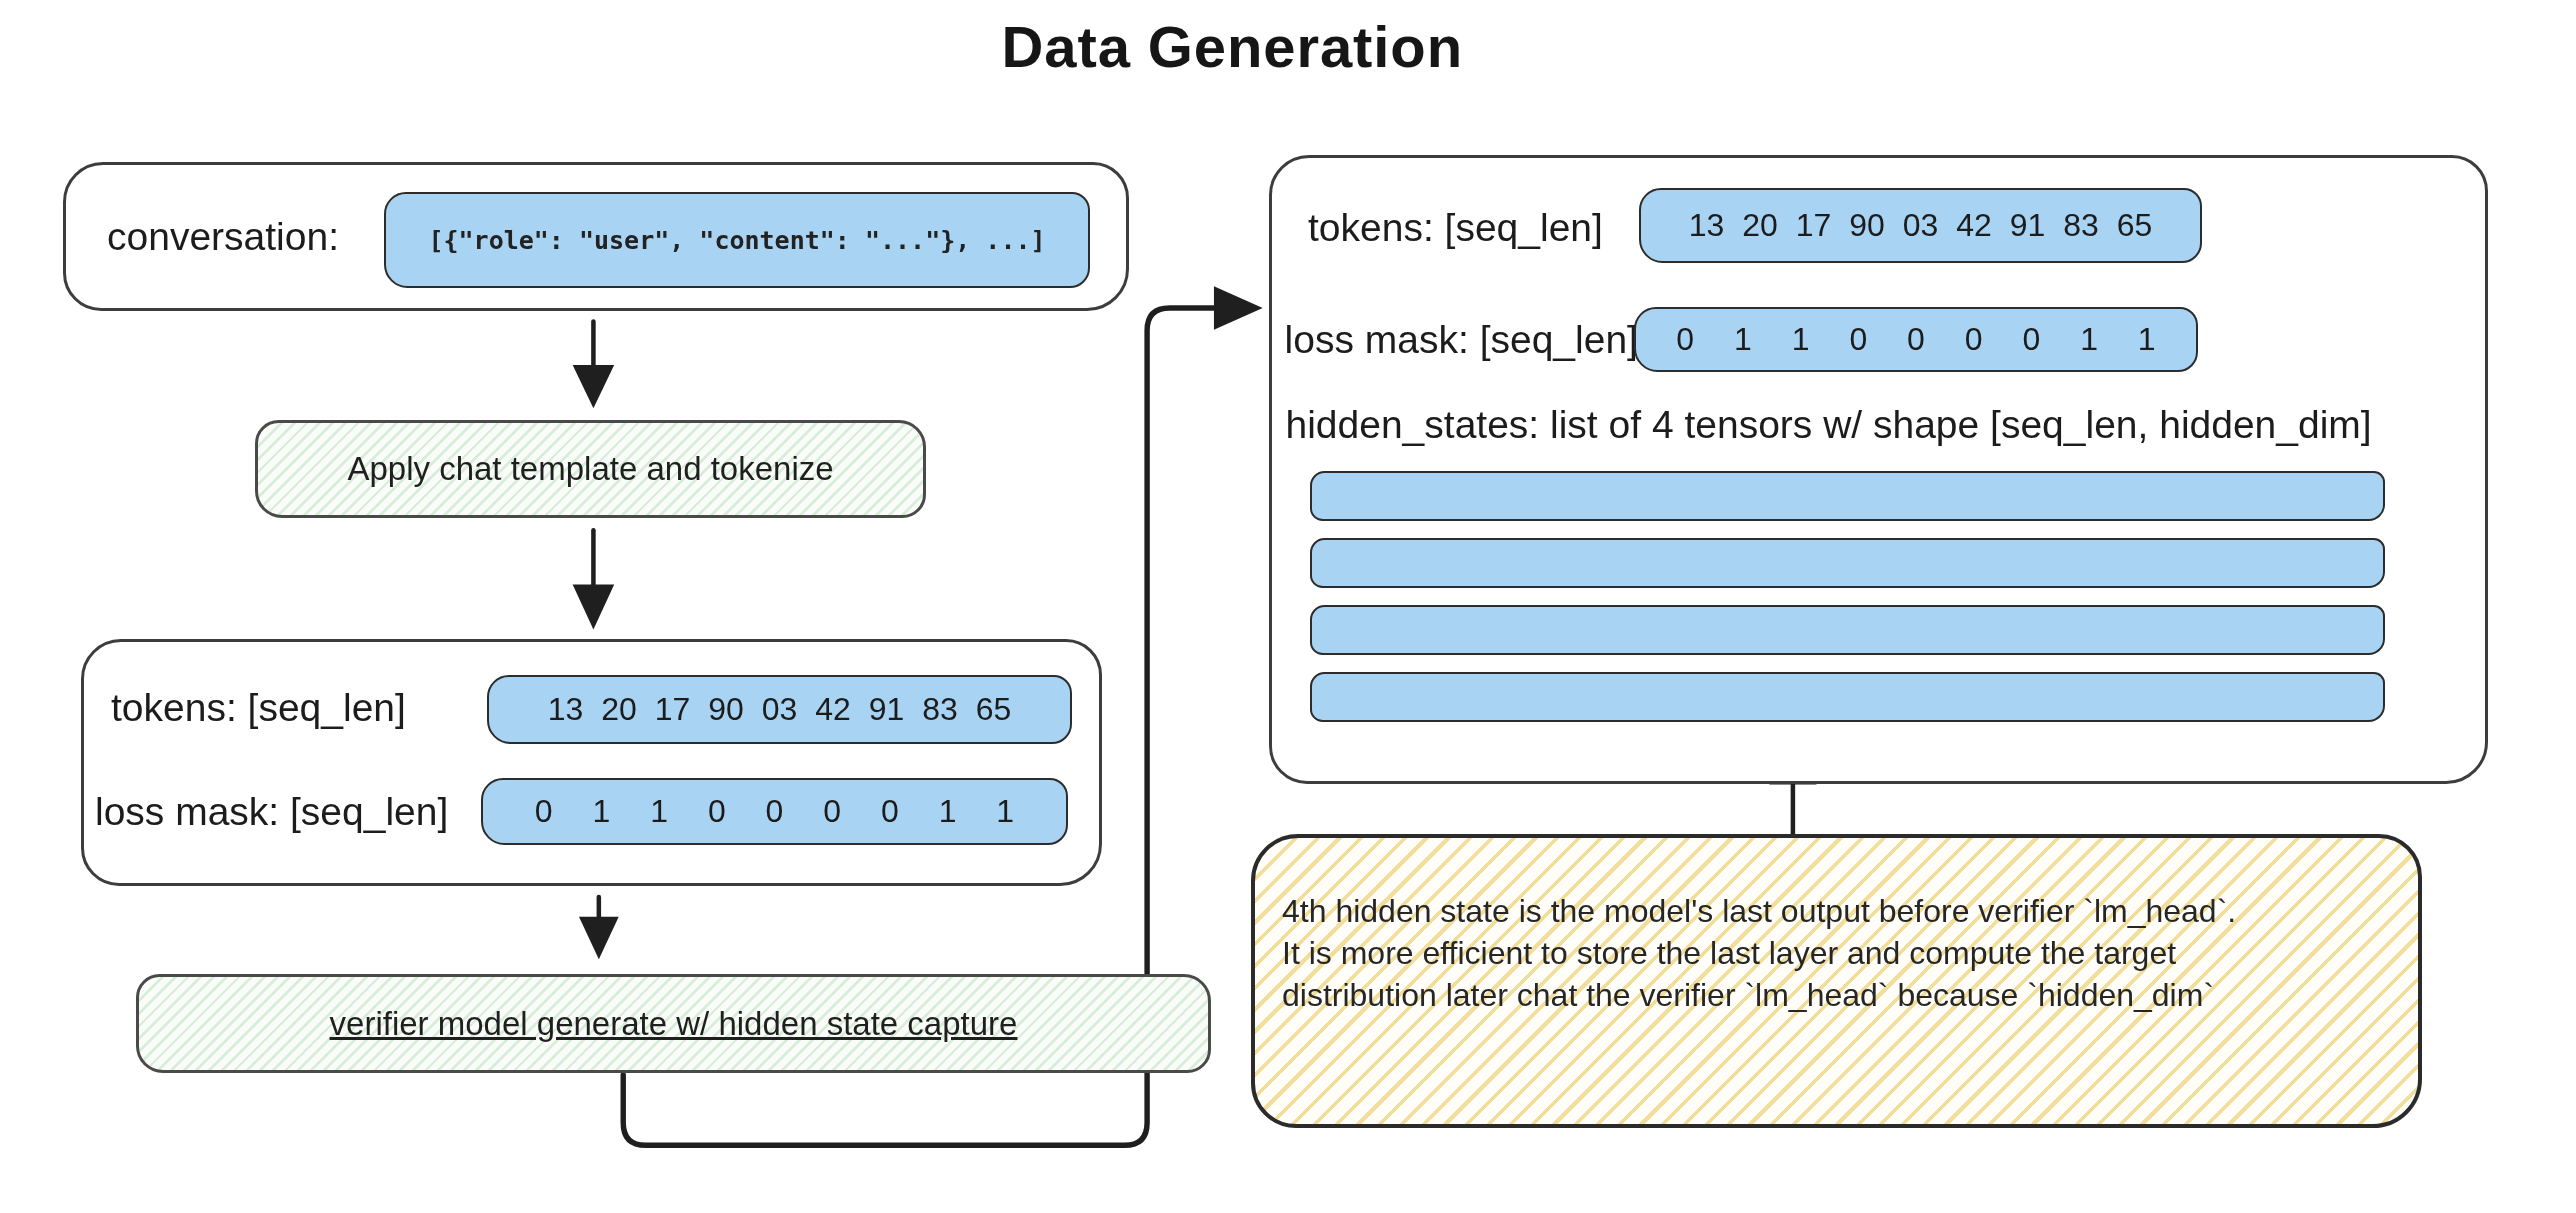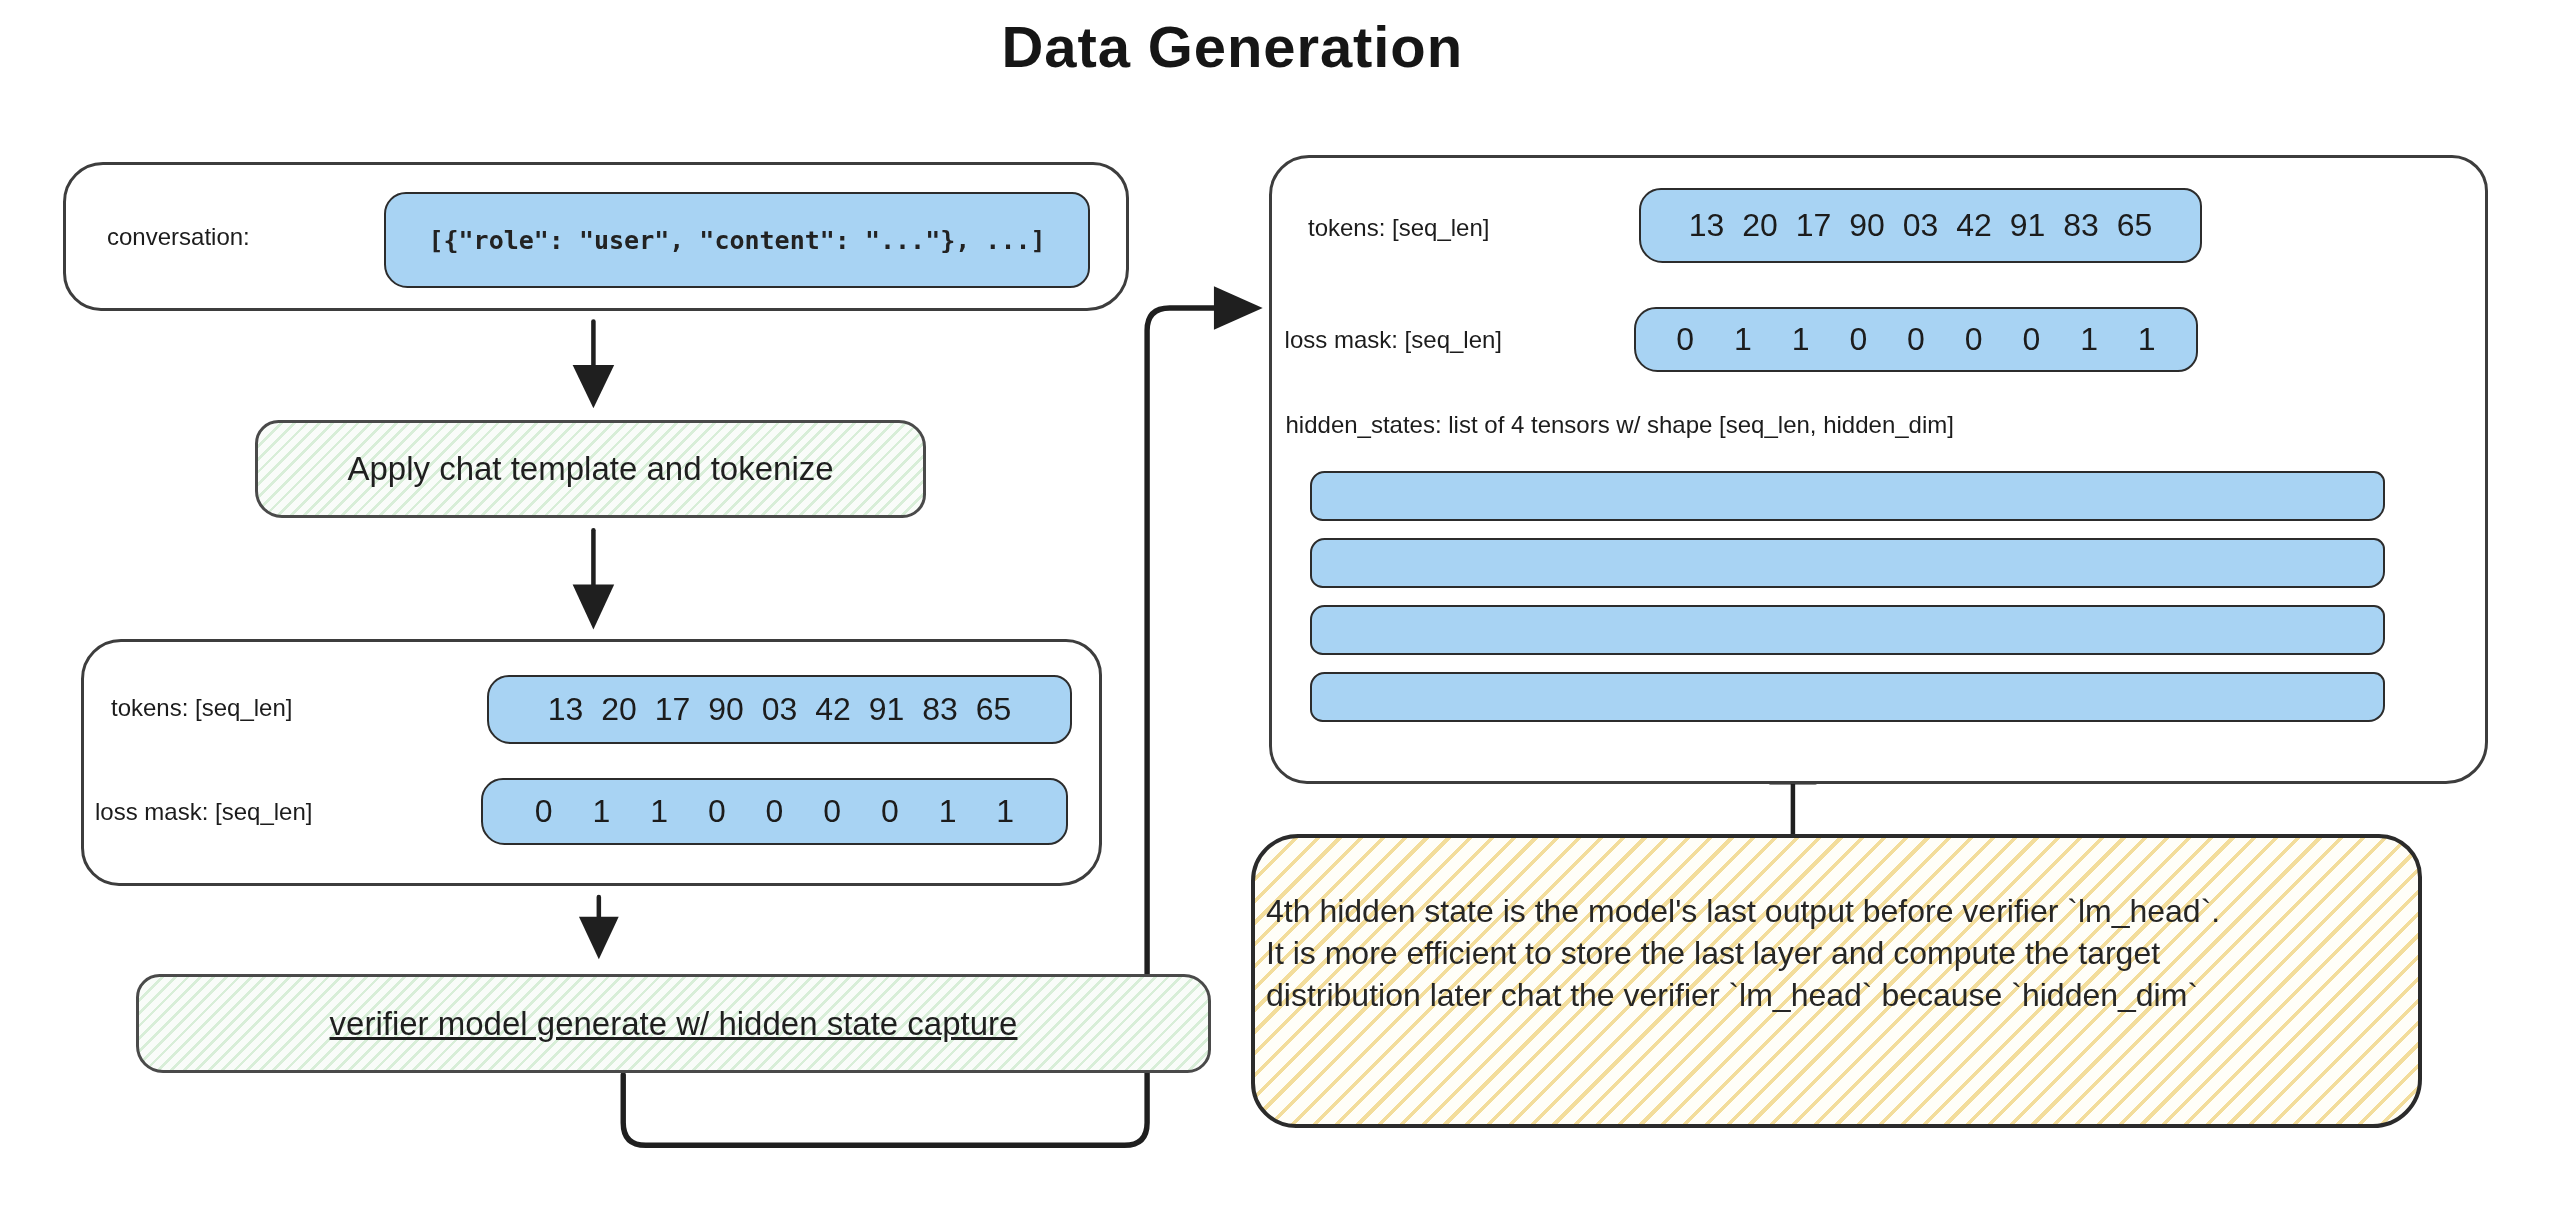--- a/index.html
+++ b/index.html
@@ -38,29 +38,29 @@
     background:repeating-linear-gradient(135deg,#f9fcf9 0 6.3px,var(--green-stripe,#d8eed8) 6.3px 9px);
     display:flex;align-items:center;justify-content:center;
     font-size:33px;
     text-align:center;
   }
   .note-box{
     position:absolute;
     border:4.5px solid #2b2b2b;
     border-radius:47px 43px 49px 45px;
     background:repeating-linear-gradient(135deg,#fffef8 0 11.7px,var(--yellow-stripe,#f3dd9b) 11.7px 15.4px);
-    padding:52px 22px 0 11px;
+    padding:52px 22px 0 27px;
   }
   .note-line{
     font-size:32px;line-height:42px;color:#262626;
     white-space:nowrap;
   }
   .row-label{
     position:absolute;
-    font-size:24px;color:#1c1c1c;
+    font-size:39px;color:#1c1c1c;
     transform:translateY(-50%);
     white-space:nowrap;
   }
   .pill{
     position:absolute;
     background:var(--blue-fill,#a8d3f3);
     border:2.7px solid #2c2c2c;
     border-radius:22px 18px 20px 23.5px;
     display:flex;align-items:center;justify-content:center;
     white-space:nowrap;

